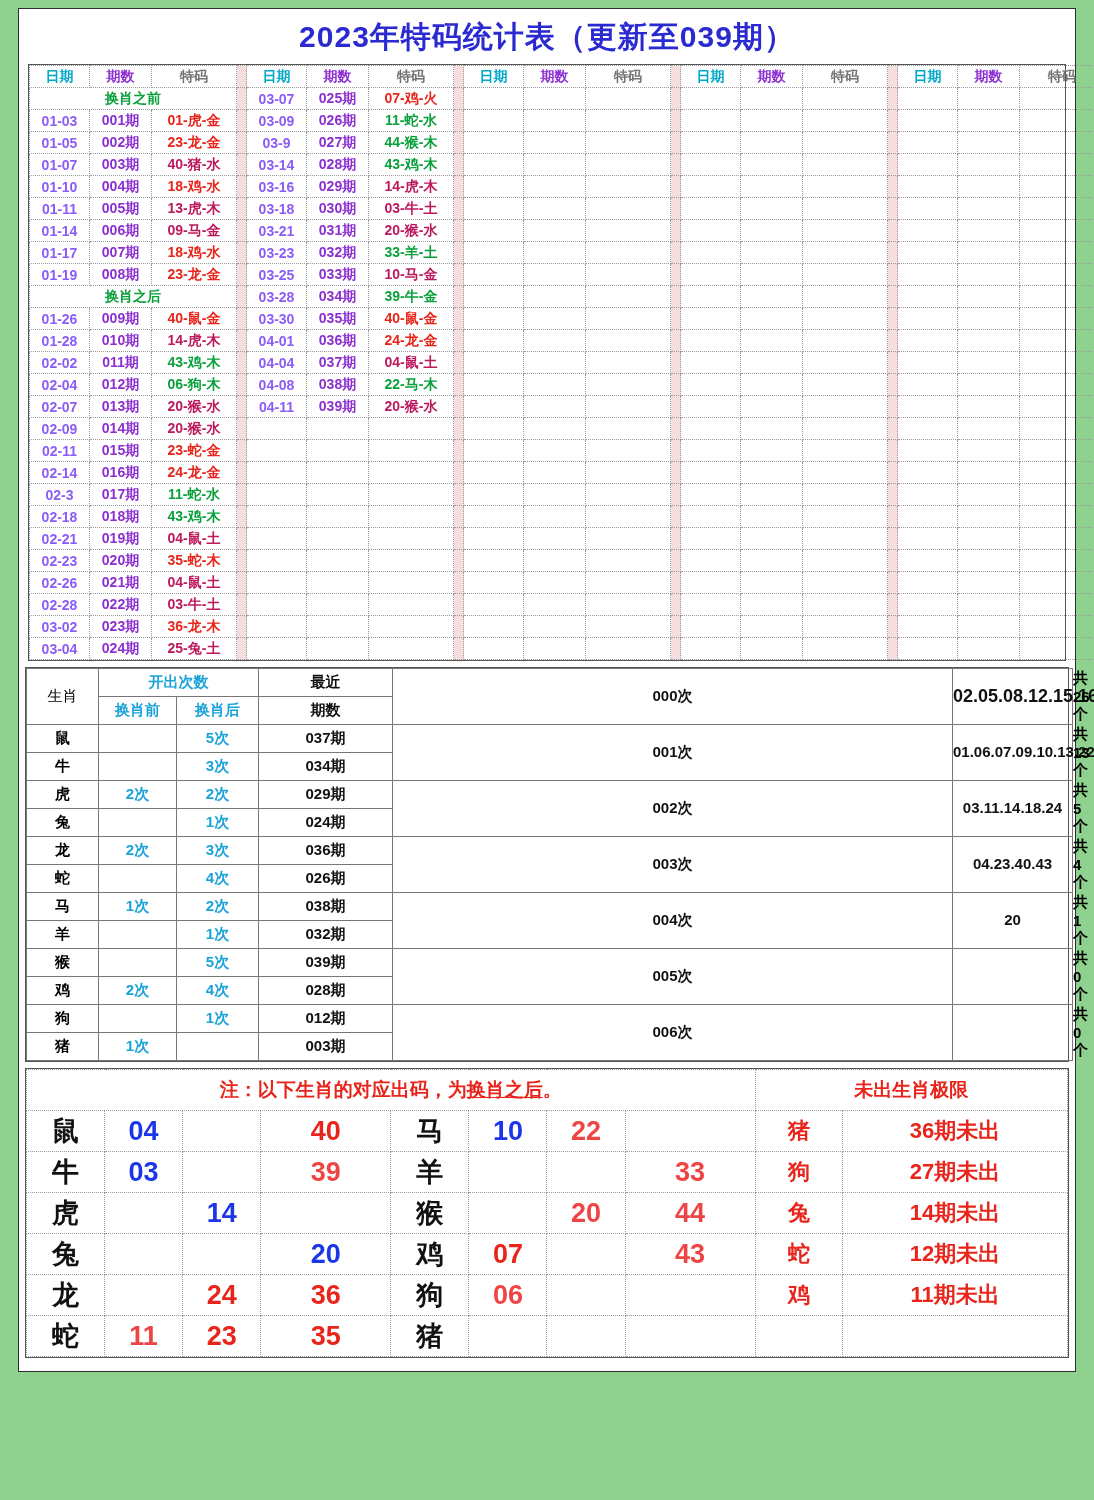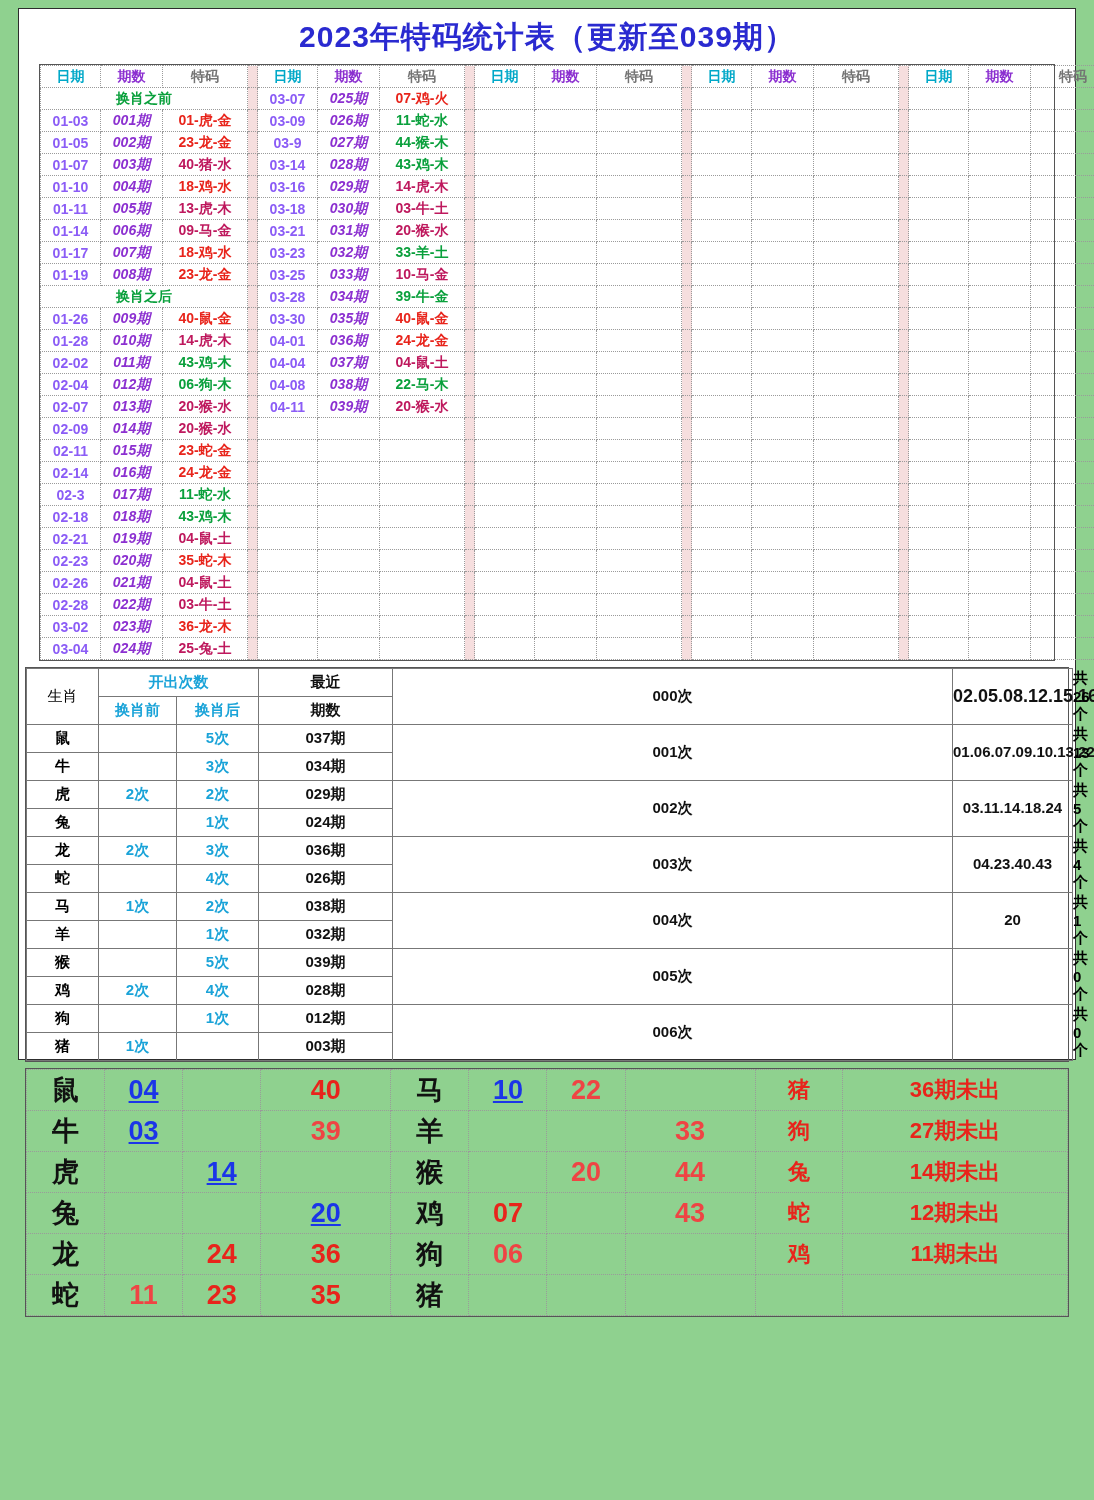--- a/index.html
+++ b/index.html
@@ -3,36 +3,36 @@
 <meta charset="utf-8">
 <style>
   html,body{margin:0;padding:0;}
   body{
     width:1094px;height:1500px;
     background:#8fd18f;
     font-family:"Liberation Sans","DejaVu Sans",sans-serif;
     overflow:hidden;
   }
   .page{
-    position:absolute;left:18px;top:8px;width:1058px;height:1052px;
+    position:absolute;left:18px;top:8px;width:1058px;height:1364px;
     background:#ffffff;
     border:1px solid #2d2d2d;
     box-sizing:border-box;
   }
   .title{
     text-align:center;
     font-size:30px;
     font-weight:bold;
     color:#2a2ad0;
     padding:8px 0 6px 0;
     letter-spacing:1px;
   }
   
   .topwrap{
-    margin:0 20px;
+    margin:0 9px;
     border:1px solid #555;
     box-sizing:border-box;
   }
   table.grid{
     border-collapse:collapse;
     width:100%;
     table-layout:fixed;
   }
   table.grid td,table.grid th{
     border:1px dotted #9a9a9a;
@@ -42,21 +42,21 @@
     padding:0;
     font-weight:bold;
     white-space:nowrap;
   }
   .hdr{color:#00a8c8;font-weight:bold;}
   .hdr.p{color:#8b2fd0;}
   .hdr.k{color:#737373;}
   .sep{background:#f6dede;border-left:1px solid #888;border-right:1px solid #888;}
   .band{color:#0aa03c;font-weight:bold;}
   .dt{color:#8b5cf6;}
-  .qi{color:#8b2fd0;font-style:italic;}
+  .qi{color:#8b2fd0;}
   .c-red{color:#e8241b;}
   .c-blue{color:#be185d;}
   .c-green{color:#0aa03c;}
   .blk{border:1px dotted #9a9a9a;}
   
   .midwrap{margin:6px 6px 0 6px;border:1px solid #555;}
   table.mid{border-collapse:collapse;width:100%;table-layout:fixed;}
   table.mid td{border:1px solid #777;text-align:center;padding:0;font-size:15px;}
   .sxname{font-size:25px;font-weight:bold;font-family:"Liberation Serif",serif;}
   .cnt{color:#1aa3d8;font-size:15px;font-weight:bold;}
@@ -66,21 +66,21 @@
   .tot{font-size:21px;font-weight:bold;}
   .lbl{font-size:15px;font-weight:normal;}
   
   .botwrap{margin:6px 6px 6px 6px;border:1px solid #555;}
   table.bot{border-collapse:collapse;width:100%;table-layout:fixed;}
   table.bot td{border:1px dotted #9a9a9a;height:40px;text-align:center;padding:0;}
   .note{color:#e8241b;font-size:19px;font-weight:bold;}
   .note u{text-decoration:underline;}
   .zname{font-size:27px;font-family:"Liberation Serif",serif;font-weight:bold;color:#111;}
   .bn{font-size:27px;font-weight:bold;}
-  .b-blue{color:#1b35e8;text-decoration:underline;}
+  .b-blue{color:#1b35e8;}
   .b-red{color:#e8241b;}
   .b-green{color:#ef4444;}
   .lim{color:#e8241b;font-size:22px;font-weight:bold;}
   .limhd{color:#e8241b;font-size:19px;font-weight:bold;}
 </style>
 </head>
 <body>
 
 <div class="page">
 
@@ -805,20 +805,24 @@
           <col style="width:110px">
           <col style="width:66px">
           <col style="width:66px">
           <col style="width:66px">
           <col style="width:110px">
           <col style="width:74px">
           <col style="width:190px">
         </colgroup>
         <tbody>
           <tr>
+            <td class="note" colspan="8">注：以下生肖的对应出码，为<u>换肖之后</u>。</td>
+            <td class="limhd" colspan="2">未出生肖极限</td>
+          </tr>
+          <tr>
             <td class="zname">鼠</td>
             <td class="bn b-blue">04</td>
             <td class="bn "></td>
             <td class="bn b-red">40</td>
             <td class="zname">马</td>
             <td class="bn b-blue">10</td>
             <td class="bn b-green">22</td>
             <td class="bn "></td>
             <td class="lim">猪</td>
             <td class="lim">36期未出</td>

